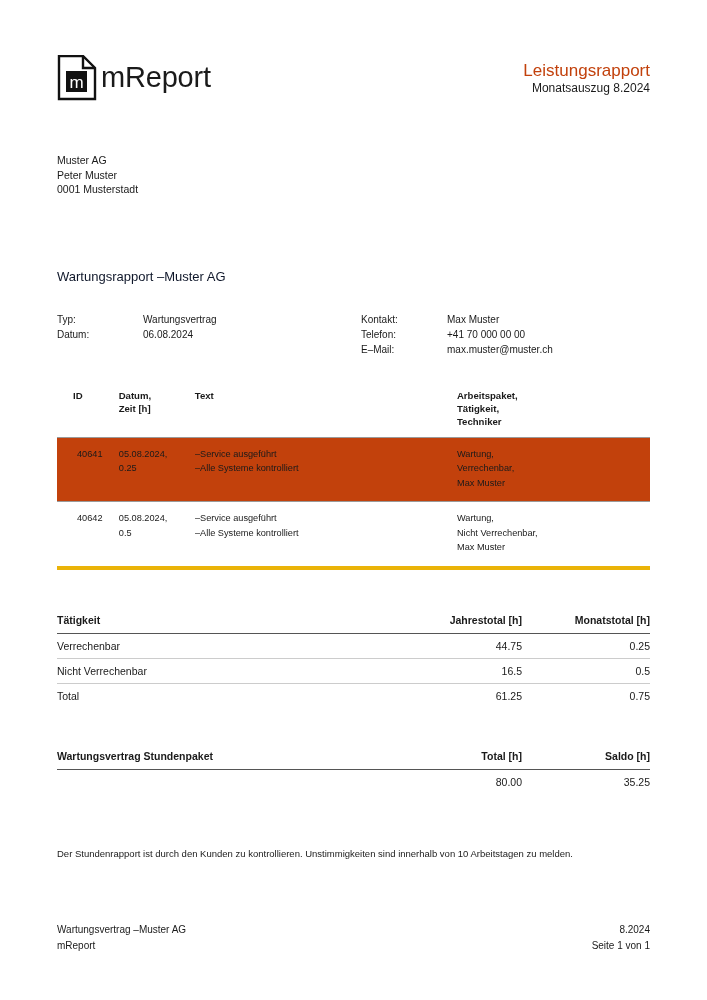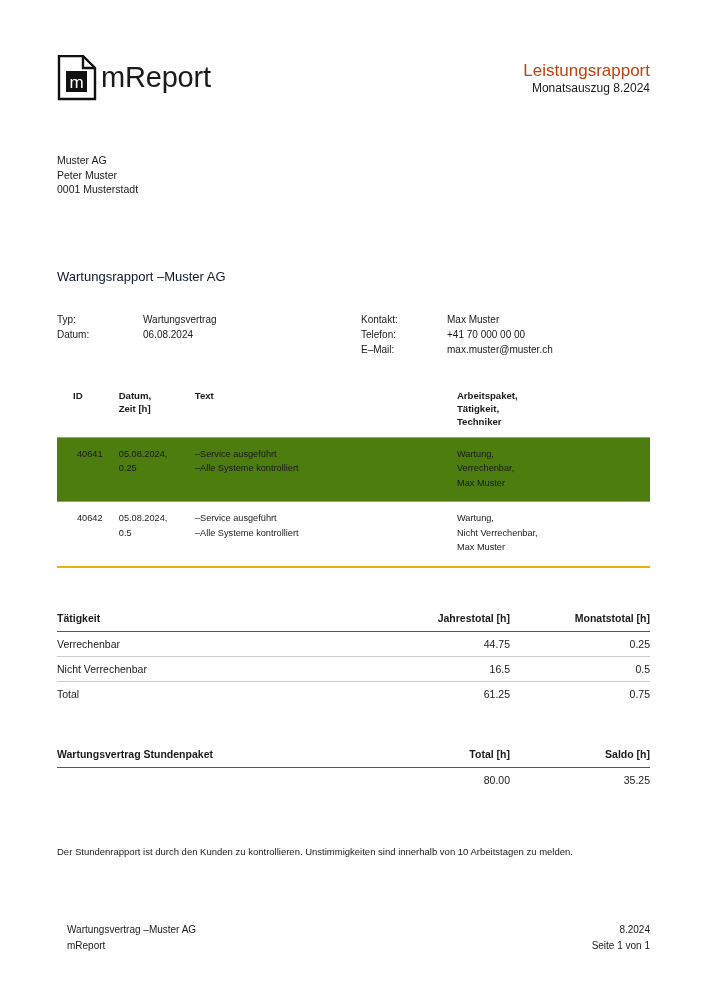--- a/index.html
+++ b/index.html
@@ -109,23 +109,23 @@
   .col-date  { width: 80px; }
   .col-text  { width: 262px; }
   .col-pkg   { width: 203px; margin-left: 13px; }
 
   .row {
     display: flex;
     padding: 9px 0 11px 0;
     line-height: 14.5px;
     border-top: 1px solid #9a9a9a;
   }
-  .row.shaded { background: #4d7c0f; }
+  .row.shaded { background: #c2410c; }
   .row .col-id { padding-left: 4px; }
-  .row:last-child { border-bottom: 2px solid #eab308; }
+  .row:last-child { border-bottom: 4px solid #eab308; }
 
   
   .summary {
     margin-top: 44px;
     width: 593px;
     font-size: 10.5px;
   }
   .sum-head {
     display: flex;
     font-weight: bold;
@@ -133,21 +133,21 @@
     border-bottom: 1px solid #555;
   }
   .sum-row {
     display: flex;
     padding: 6px 0 6px 0;
     border-bottom: 1px solid #ccc;
   }
   .sum-row:last-child { border-bottom: none; }
   .sc-label { flex: 1; }
   .sc-a { width: 150px; text-align: right; }
-  .sc-b { width: 140px; text-align: right; }
+  .sc-b { width: 128px; text-align: right; }
 
   .summary2 { margin-top: 42px; }
   .summary2 .sum-row { border-bottom: none; }
 
   
   .note {
     margin-top: 52px;
     width: 593px;
     font-size: 9.5px;
     line-height: 15px;
@@ -160,21 +160,20 @@
     left: 57px;
     right: 57px;
     bottom: 46px;
     font-size: 10px;
     line-height: 16px;
     color: #1a1a1a;
   }
   .footer-row {
     display: flex;
     justify-content: space-between;
-    margin-left: 10px;
   }
 </style>
 </head>
 <body>
 
 <div class="page">
 
   <div class="header">
     <div class="logo-wrap">
       <span class="logo-mark">

